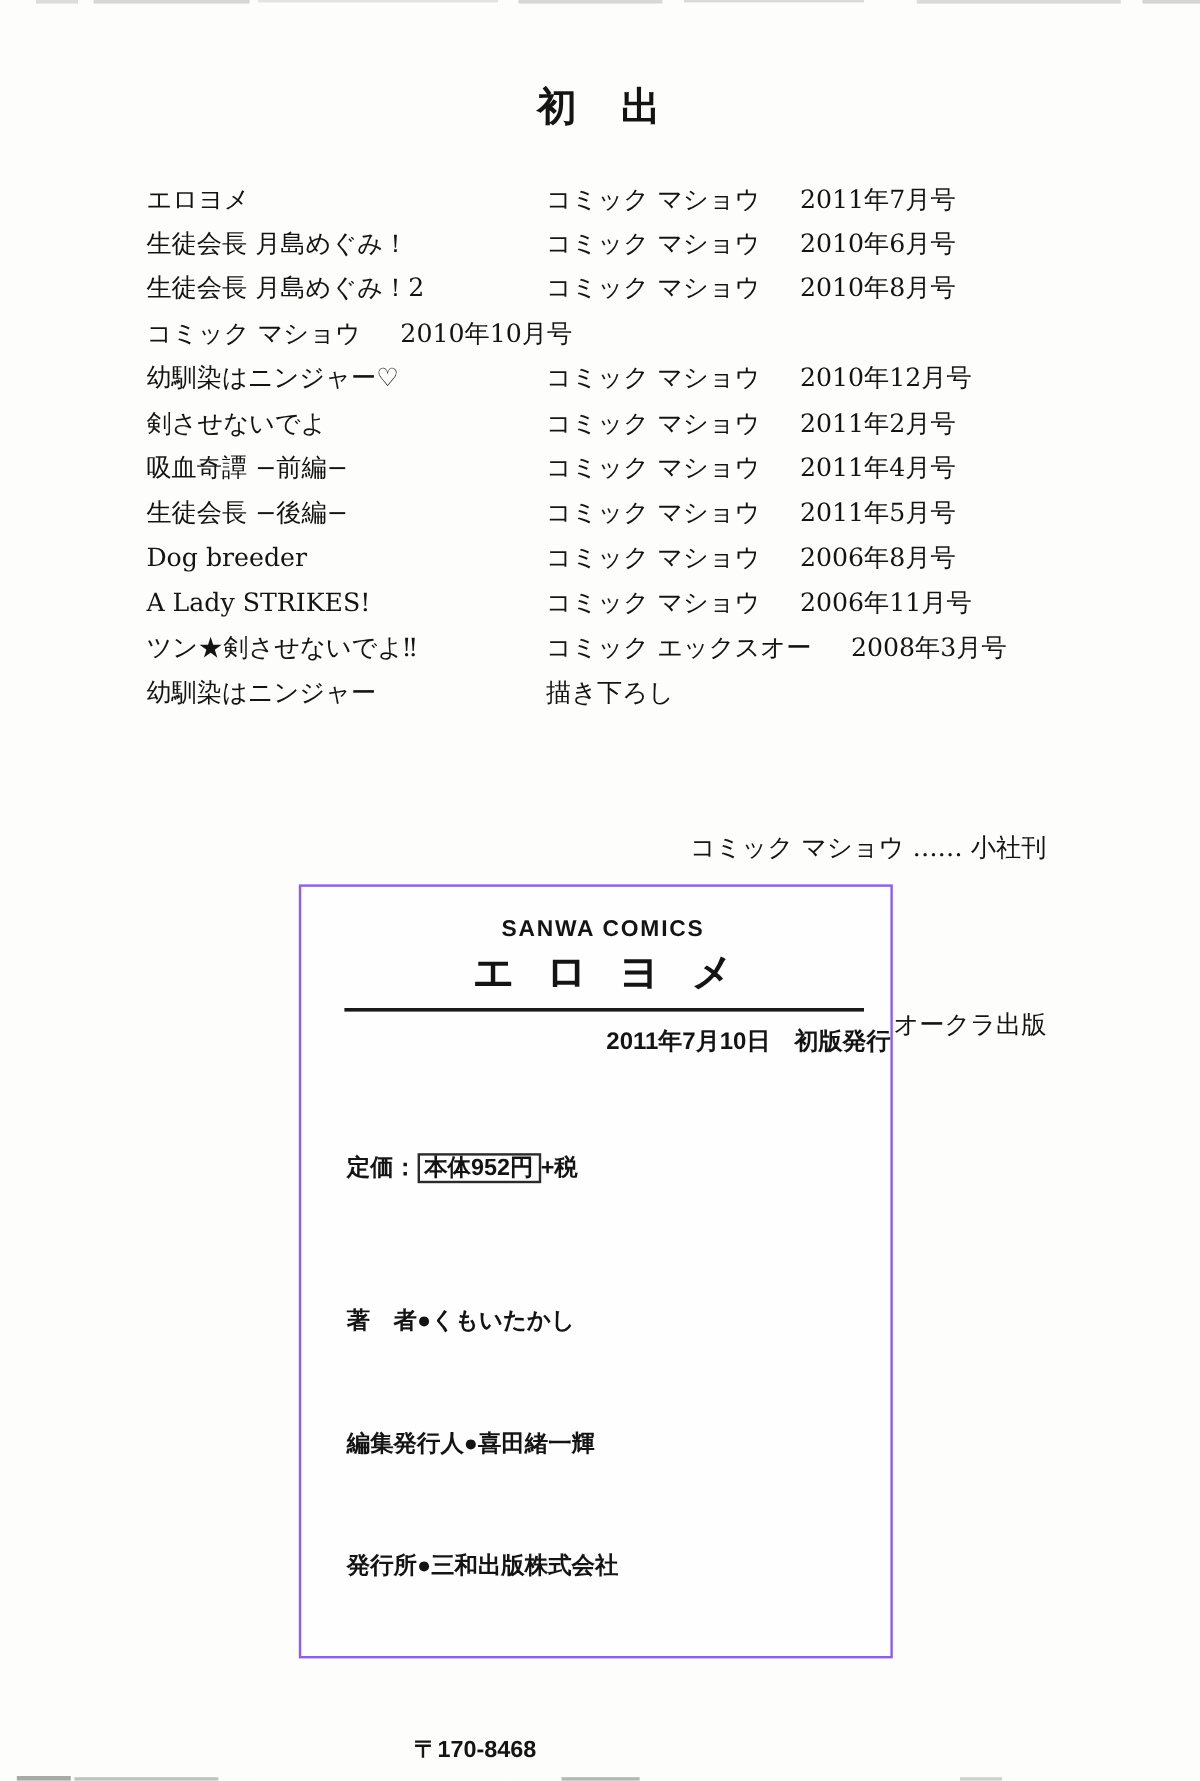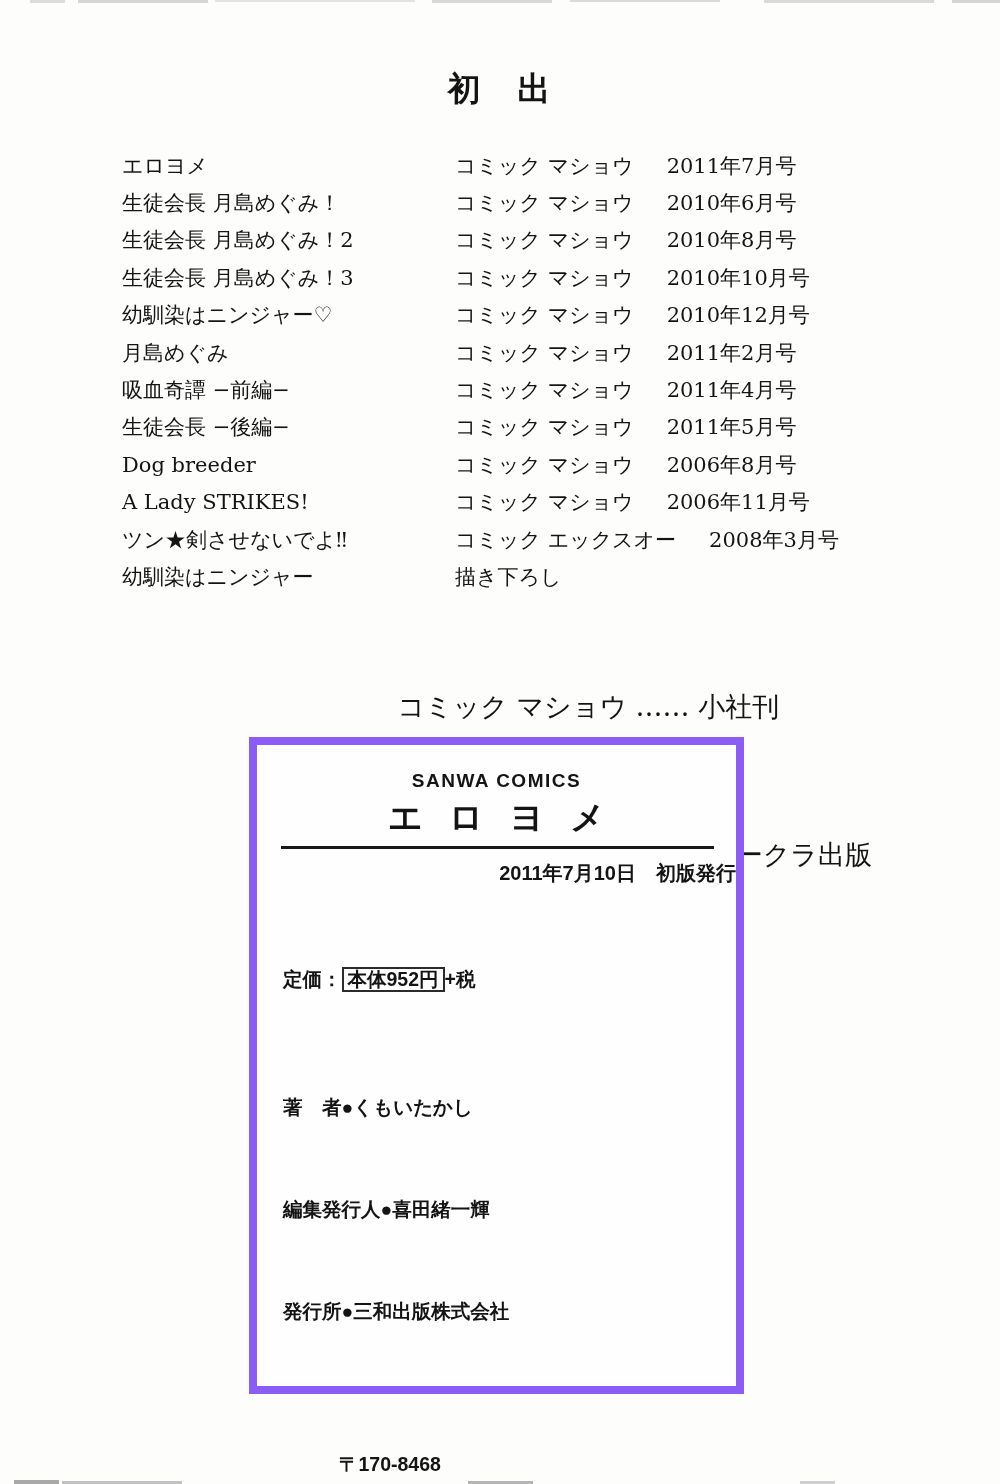--- a/index.html
+++ b/index.html
@@ -38,33 +38,34 @@
     font-size:21px;
     white-space:pre;
   }
   .cell.w-title { width:333px; flex:none; }
   .cell.w-src   { margin-right:33px; }
   .cell.w-issue { }
 
   
   .source-notes {
     position:absolute; right:128px; top:614px;
-    text-align:center;
-    font-family:"DejaVu Serif","Liberation Serif",serif;
-    font-size:27px; line-height:37px;
+    text-align:right;
+    font-family:"DejaVu Serif","Liberation Serif",serif;
+    font-size:21px; line-height:37px;
     white-space:pre;
   }
 
   
   .colophon {
     position:absolute; left:249px; top:737px;
     width:479px; height:641px;
-    border:8px solid #8b5cf6;
+    border:2px solid #8b5cf6;
     background:#fefefe;
     font-weight:600;
+    padding-left:12px;
   }
   .brand {
     margin-top:25px; text-align:center;
     font-size:19px; font-weight:700; letter-spacing:1.5px;
   }
   .book-title {
     margin-top:7px; text-align:center;
     font-family:"DejaVu Serif","Liberation Serif",serif;
     font-size:34px; line-height:36px; font-weight:700;
     letter-spacing:26px; text-indent:26px;
@@ -123,33 +124,32 @@
     <span class="cell w-issue">2010年6月号</span>
   </div>
 
   <div class="row">
     <span class="cell w-title">生徒会長 月島めぐみ！2</span>
     <span class="cell w-src">コミック マショウ</span>
     <span class="cell w-issue">2010年8月号</span>
   </div>
 
   <div class="row">
-    <span class="cell w-title">生徒会長 月島めぐみ！3</span>
     <span class="cell w-src">コミック マショウ</span>
     <span class="cell w-issue">2010年10月号</span>
   </div>
 
   <div class="row">
     <span class="cell w-title">幼馴染はニンジャー♡</span>
     <span class="cell w-src">コミック マショウ</span>
     <span class="cell w-issue">2010年12月号</span>
   </div>
 
   <div class="row">
-    <span class="cell w-title">月島めぐみ</span>
+    <span class="cell w-title">剣させないでよ</span>
     <span class="cell w-src">コミック マショウ</span>
     <span class="cell w-issue">2011年2月号</span>
   </div>
 
   <div class="row">
     <span class="cell w-title">吸血奇譚 −前編−</span>
     <span class="cell w-src">コミック マショウ</span>
     <span class="cell w-issue">2011年4月号</span>
   </div>
 

